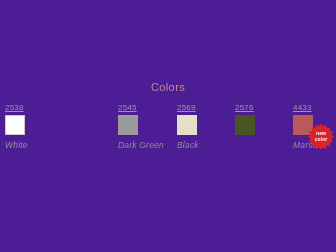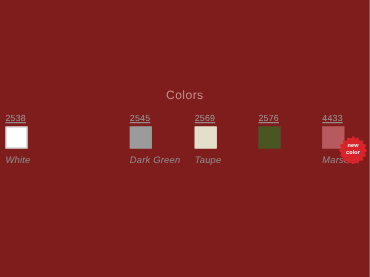--- a/index.html
+++ b/index.html
@@ -13,21 +13,21 @@
     font-family: "Liberation Sans", sans-serif;
     overflow: hidden;
     position: relative;
   }
   #palette-board {
     position: absolute;
     left: 0;
     top: 0;
     width: 336px;
     height: 252px;
-    background: #7f1d1d;
+    background: #4c1d95;
   }
   #palette-title {
     position: absolute;
     left: 0;
     top: 81px;
     width: 336px;
     text-align: center;
     font-size: 11px;
     letter-spacing: 0.4px;
     color: #c78b8b;
@@ -135,21 +135,21 @@
         <span class="swatch-chip" style="background:#9b9b9b;border:1px solid #9b9b9b;"></span>
       </div>
       <div class="swatch-label">Dark Green</div>
     </div>
 
     <div class="swatch-cell" style="left:177px;">
       <div class="swatch-code">2569</div>
       <div class="swatch-chip-wrap">
         <span class="swatch-chip" style="background:#e4dfcb;border:1px solid #e4dfcb;"></span>
       </div>
-      <div class="swatch-label">Taupe</div>
+      <div class="swatch-label">Black</div>
     </div>
 
     <div class="swatch-cell" style="left:235px;">
       <div class="swatch-code">2576</div>
       <div class="swatch-chip-wrap">
         <span class="swatch-chip" style="background:#4a5524;border:1px solid #4a5524;"></span>
       </div>
     </div>
 
     <div class="swatch-cell" style="left:293px;">

